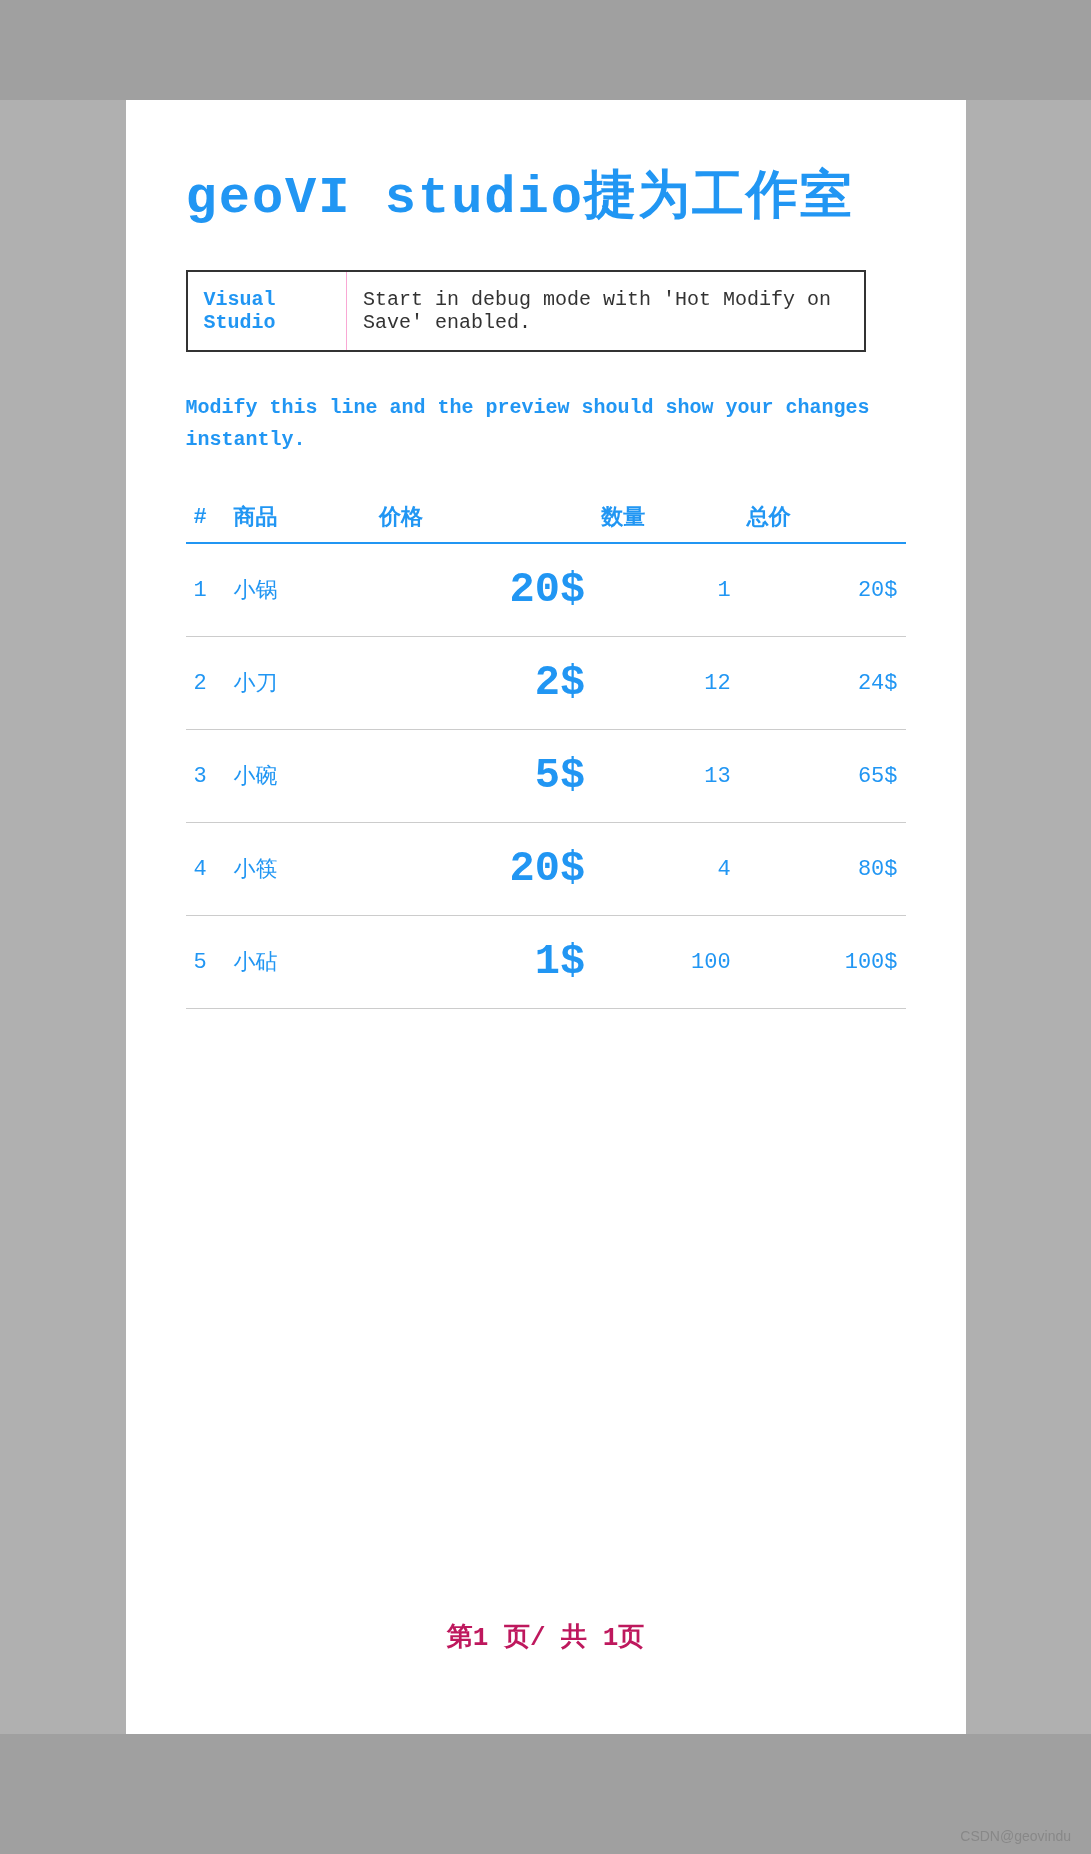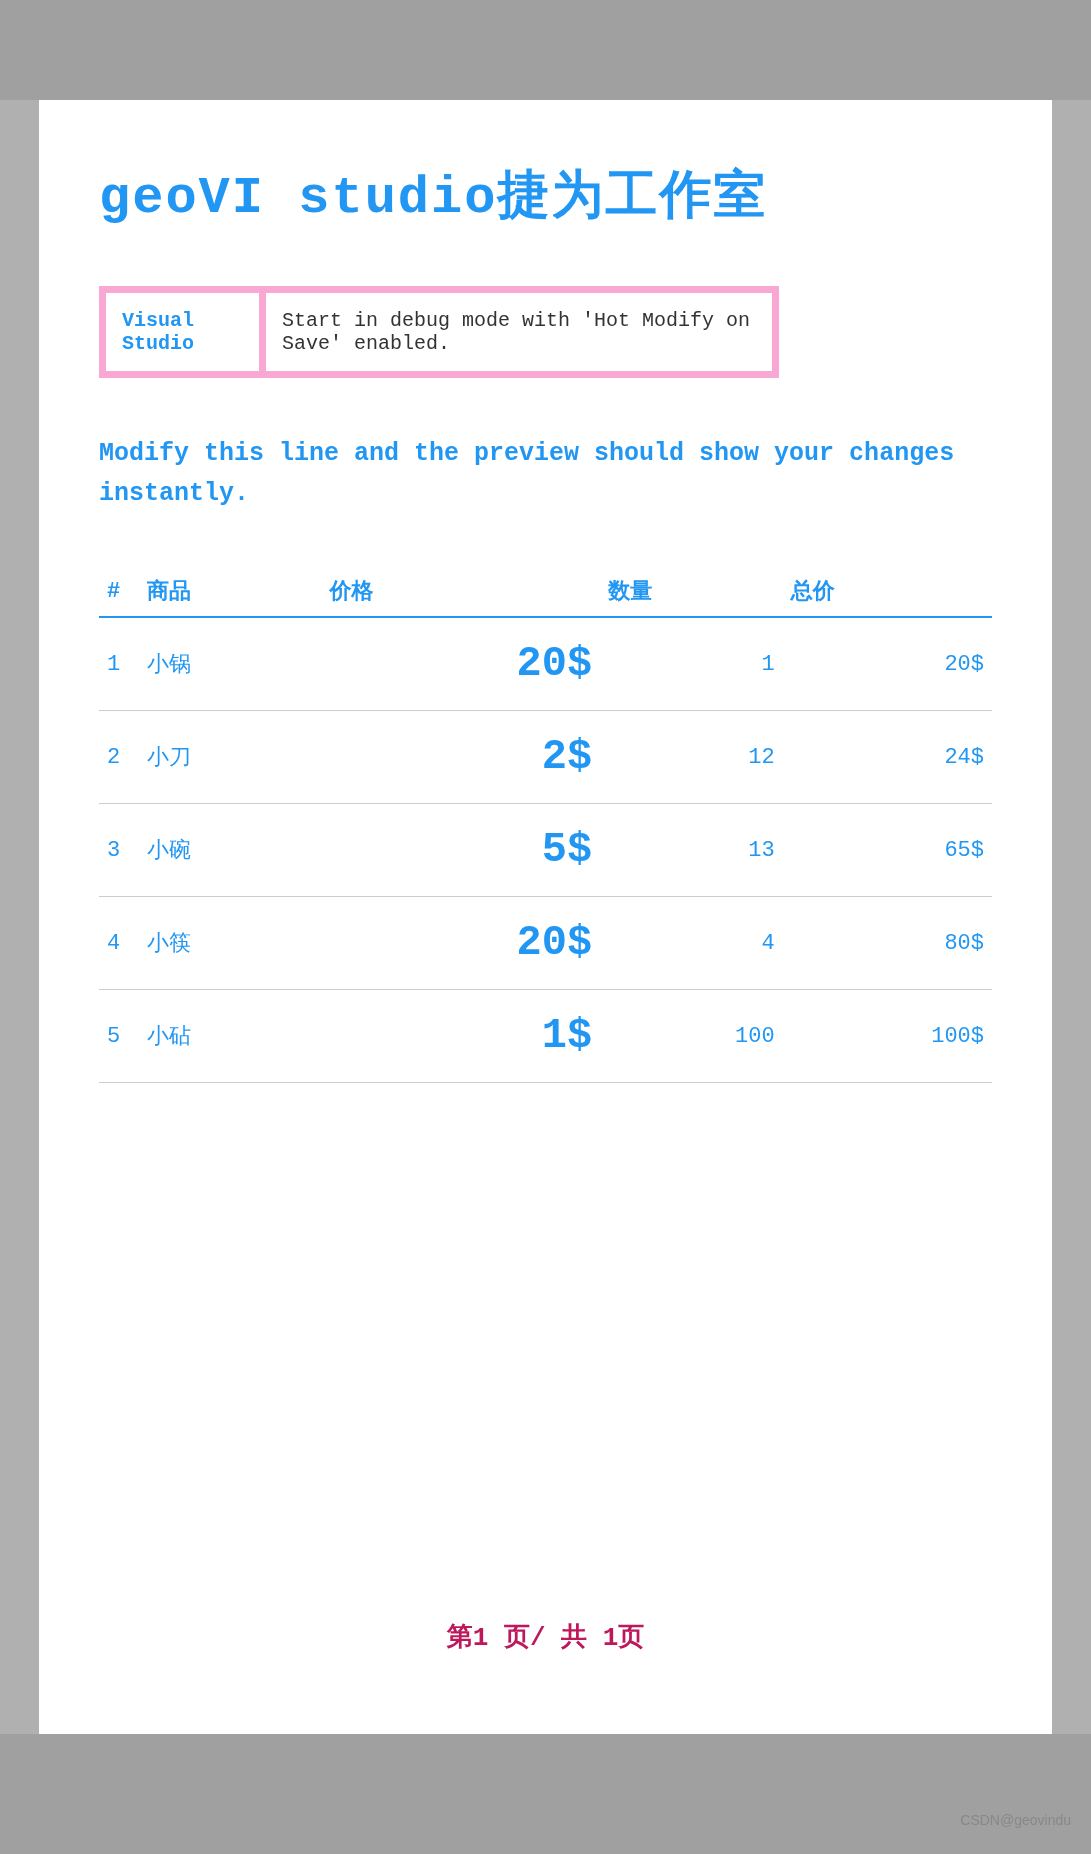--- a/index.html
+++ b/index.html
@@ -18,37 +18,36 @@
       font-family: 'Courier New', Courier, monospace;
     }
 
     .top-bar {
       width: 100%;
       height: 100px;
       background-color: #a0a0a0;
     }
 
     .page-container {
-      width: 1013px;
+      width: 840px;
       background-color: #ffffff;
       flex: 1;
       padding: 60px 60px 80px 60px;
       display: flex;
       flex-direction: column;
-      gap: 16px;
     }
 
     .bottom-bar {
       width: 100%;
       height: 120px;
       background-color: #a0a0a0;
       display: flex;
       align-items: flex-end;
       justify-content: flex-end;
-      padding: 26px 20px;
+      padding: 10px 20px;
     }
 
     .watermark {
       font-size: 14px;
       color: #888;
       font-family: Arial, sans-serif;
     }
 
     .page-title {
       font-size: 52px;
@@ -59,40 +58,40 @@
     }
 
     .info-table {
       border-collapse: collapse;
       width: 680px;
       margin-bottom: 40px;
       border: 2px solid #333;
     }
 
     .info-table td {
-      border: 7px solid #f9a8d4;
+      border: 1px solid #f9a8d4;
       padding: 16px 16px;
       font-size: 20px;
       vertical-align: top;
       font-family: 'Courier New', Courier, monospace;
     }
 
     .info-table .label-cell {
       color: #2196F3;
       font-weight: bold;
       width: 160px;
       white-space: pre-line;
     }
 
     .info-table .value-cell {
       color: #333;
     }
 
     .info-text {
-      font-size: 25px;
+      font-size: 20px;
       color: #2196F3;
       font-weight: bold;
       margin-bottom: 36px;
       line-height: 1.6;
       font-family: 'Courier New', Courier, monospace;
     }
 
     .product-table {
       width: 100%;
       border-collapse: collapse;

